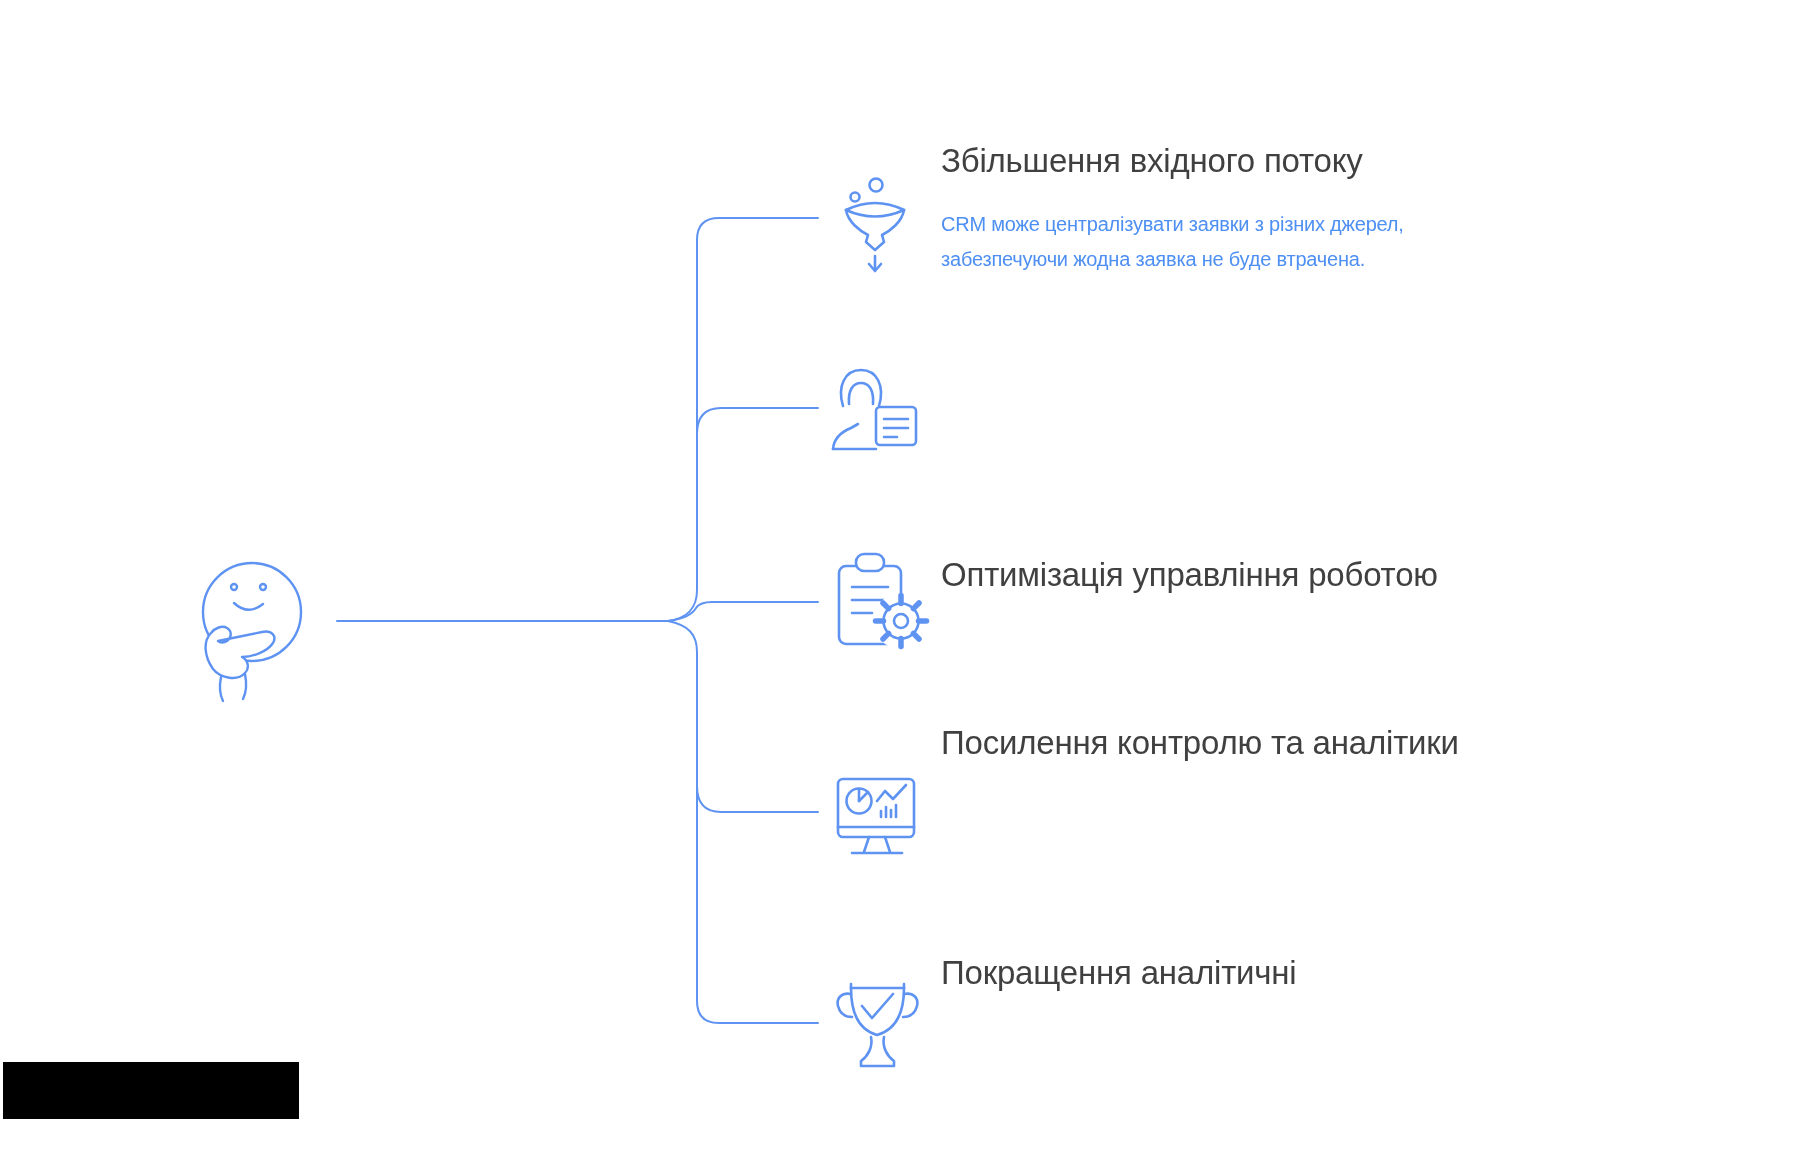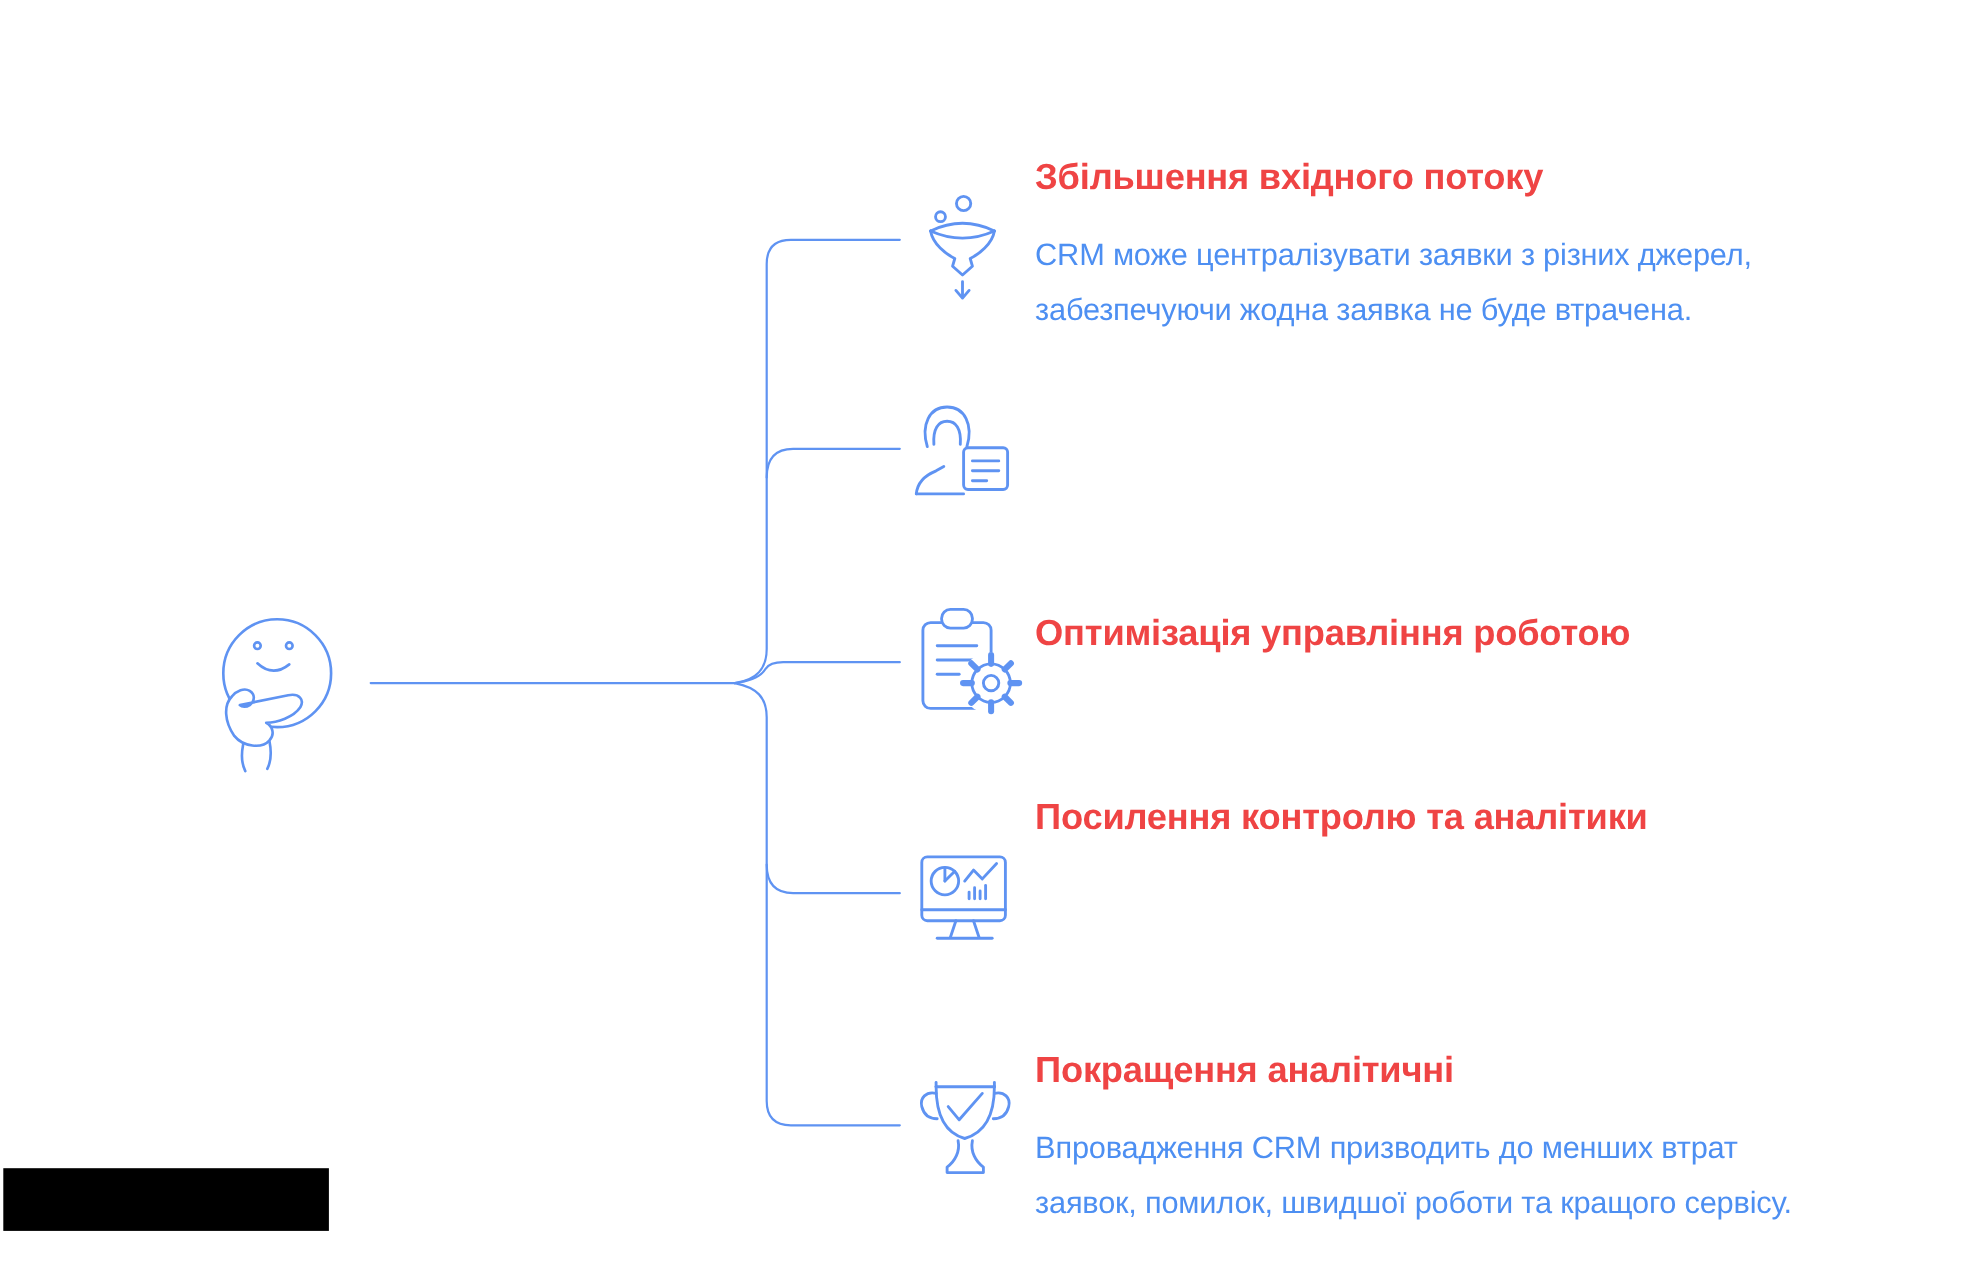--- a/index.html
+++ b/index.html
@@ -4,25 +4,25 @@
 <style>
   html,body{margin:0;padding:0;background:#fff;}
   body{
     width:1804px;height:1154px;position:relative;overflow:hidden;
     font-family:"Liberation Sans",sans-serif;
   }
   .canvas{position:absolute;inset:0;}
   svg.overlay{position:absolute;left:0;top:0;}
   .item{position:absolute;left:941px;}
   .item h2{
-    margin:0 0 26px 0;font-size:33px;line-height:41px;font-weight:bold;
-    color:#ef4444;letter-spacing:-0.2px;
+    margin:0 0 26px 0;font-size:33px;line-height:41px;font-weight:normal;
+    color:#404040;letter-spacing:-0.2px;
   }
   .item p{
-    margin:0;font-size:28px;line-height:50px;color:#4d8ff2;
+    margin:0;font-size:20px;line-height:35px;color:#4d8ff2;
     white-space:pre-line;letter-spacing:-0.2px;
   }
   .redaction{
     position:absolute;left:3px;top:1062px;width:296px;height:57px;background:#000000;
   }
 </style>
 </head>
 <body>
 
 <div class="canvas">
@@ -128,18 +128,16 @@
   <div class="item" style="top:554px">
     <h2>Оптимізація управління роботою</h2>
   </div>
 
   <div class="item" style="top:722px">
     <h2>Посилення контролю та аналітики</h2>
   </div>
 
   <div class="item" style="top:952px">
     <h2>Покращення аналітичні</h2>
-    <p>Впровадження CRM призводить до менших втрат
-заявок, помилок, швидшої роботи та кращого сервісу.</p>
   </div>
 
   <div class="redaction"></div>
 </div>
 
 </body></html>

